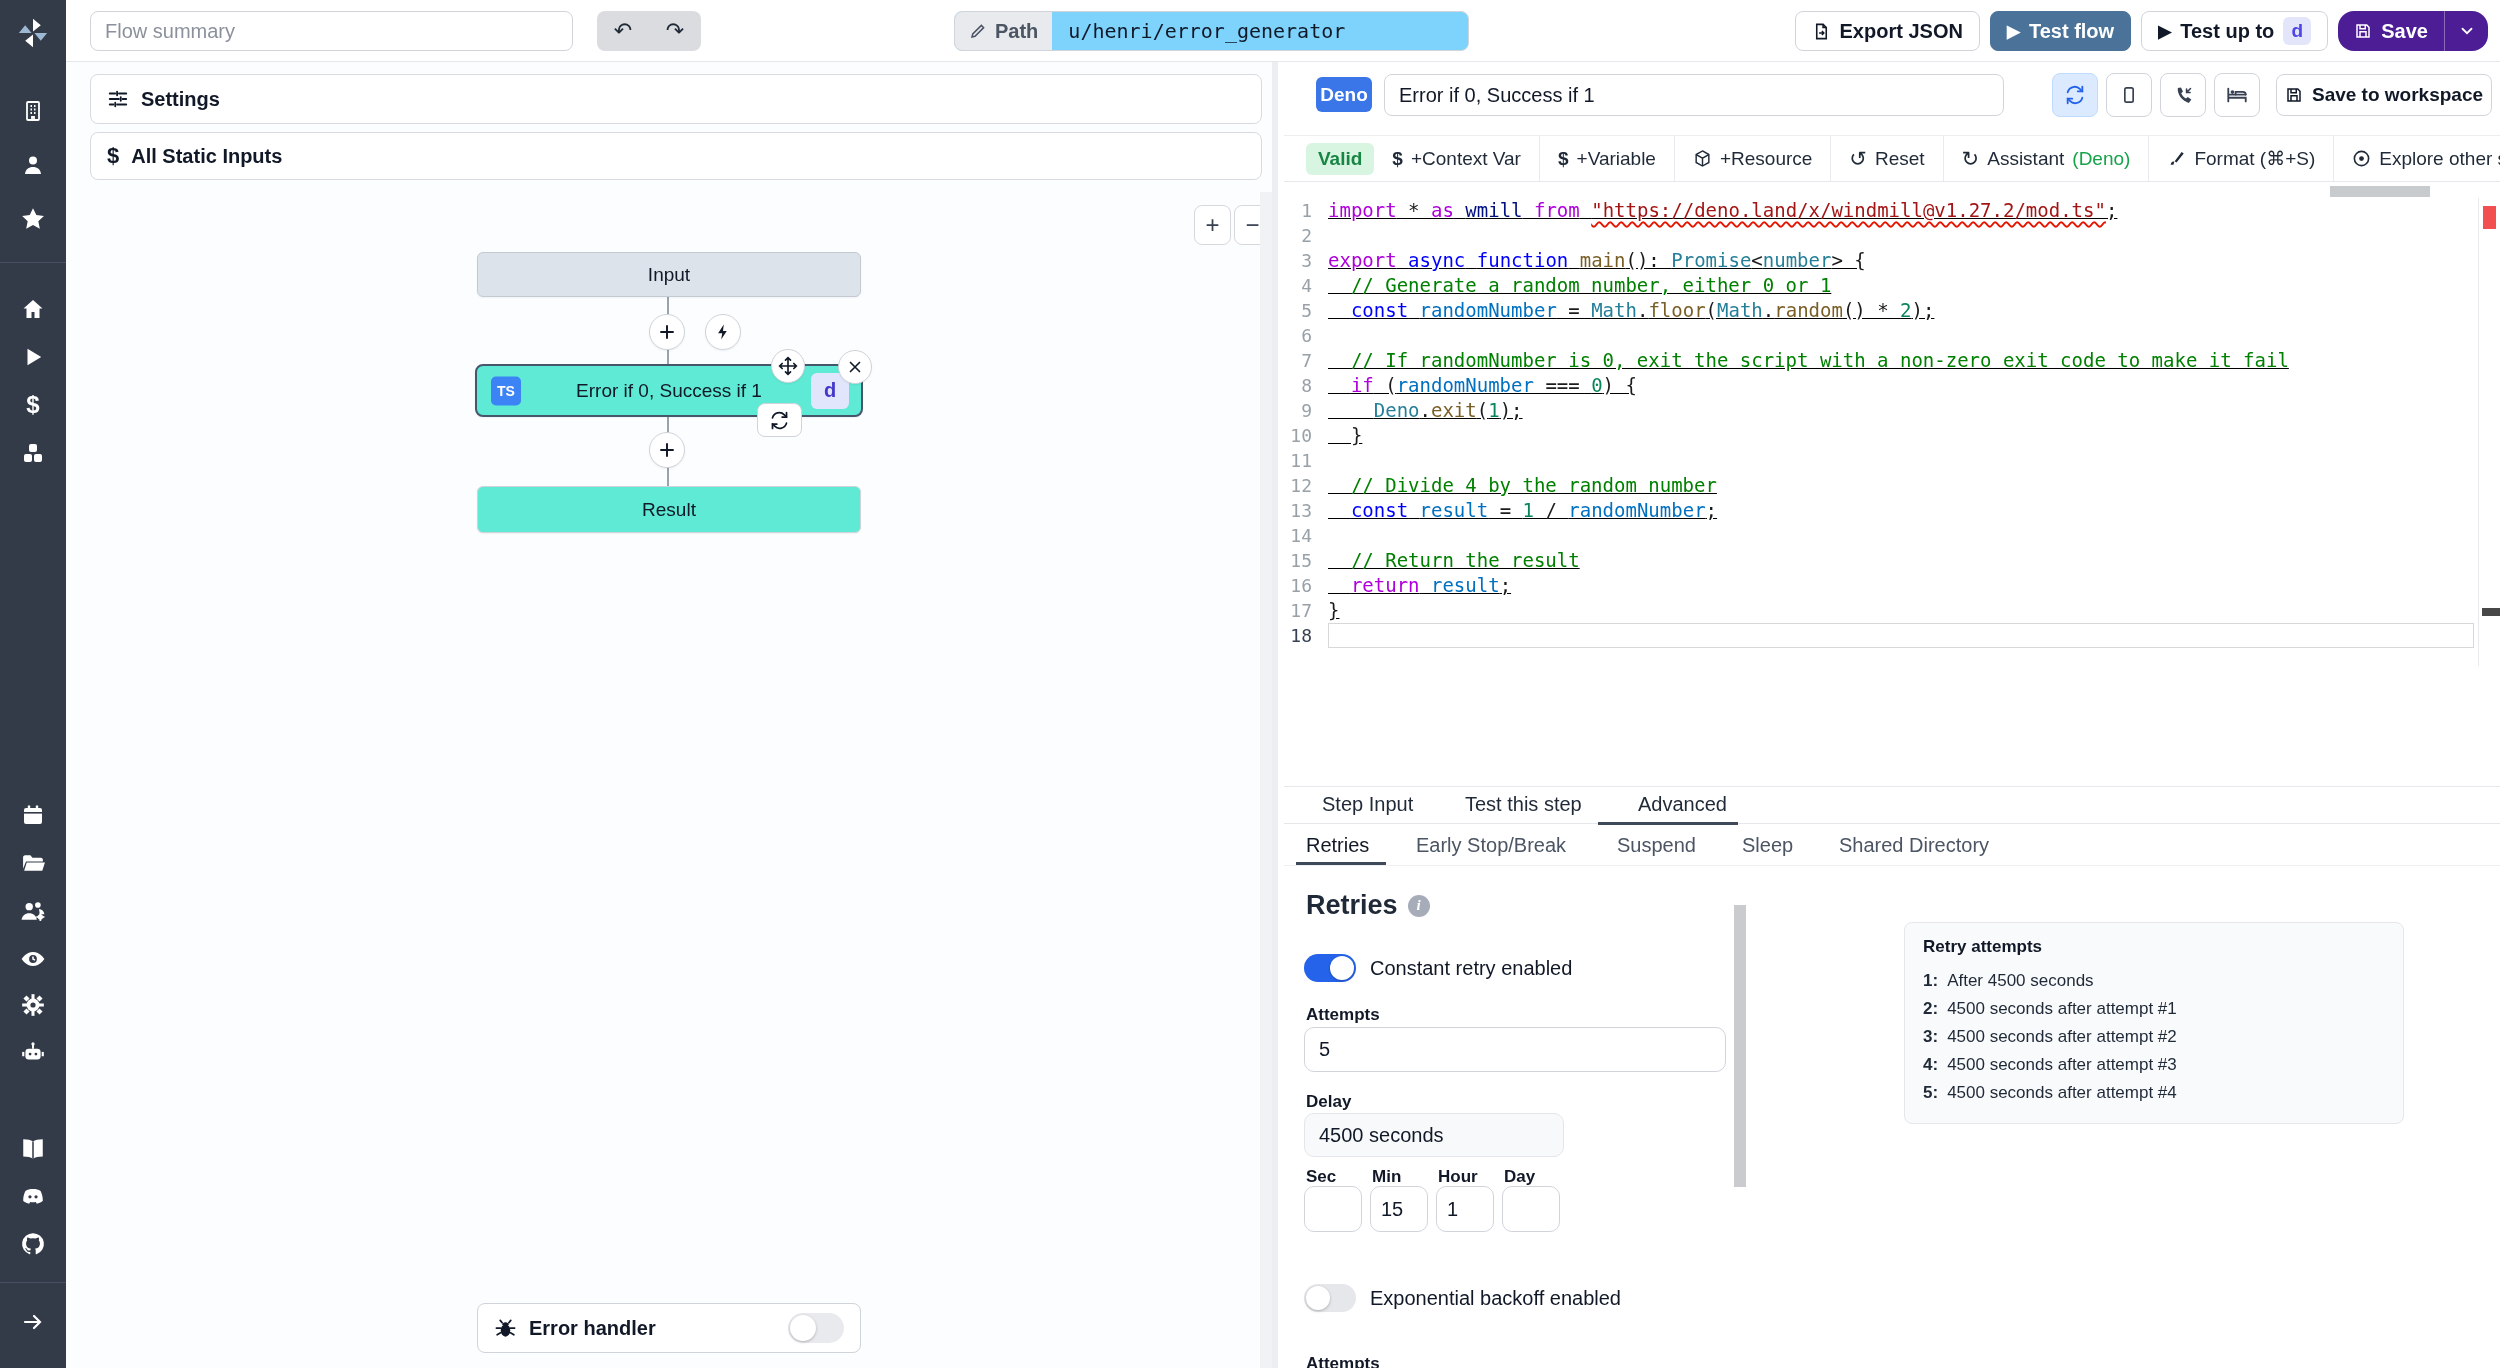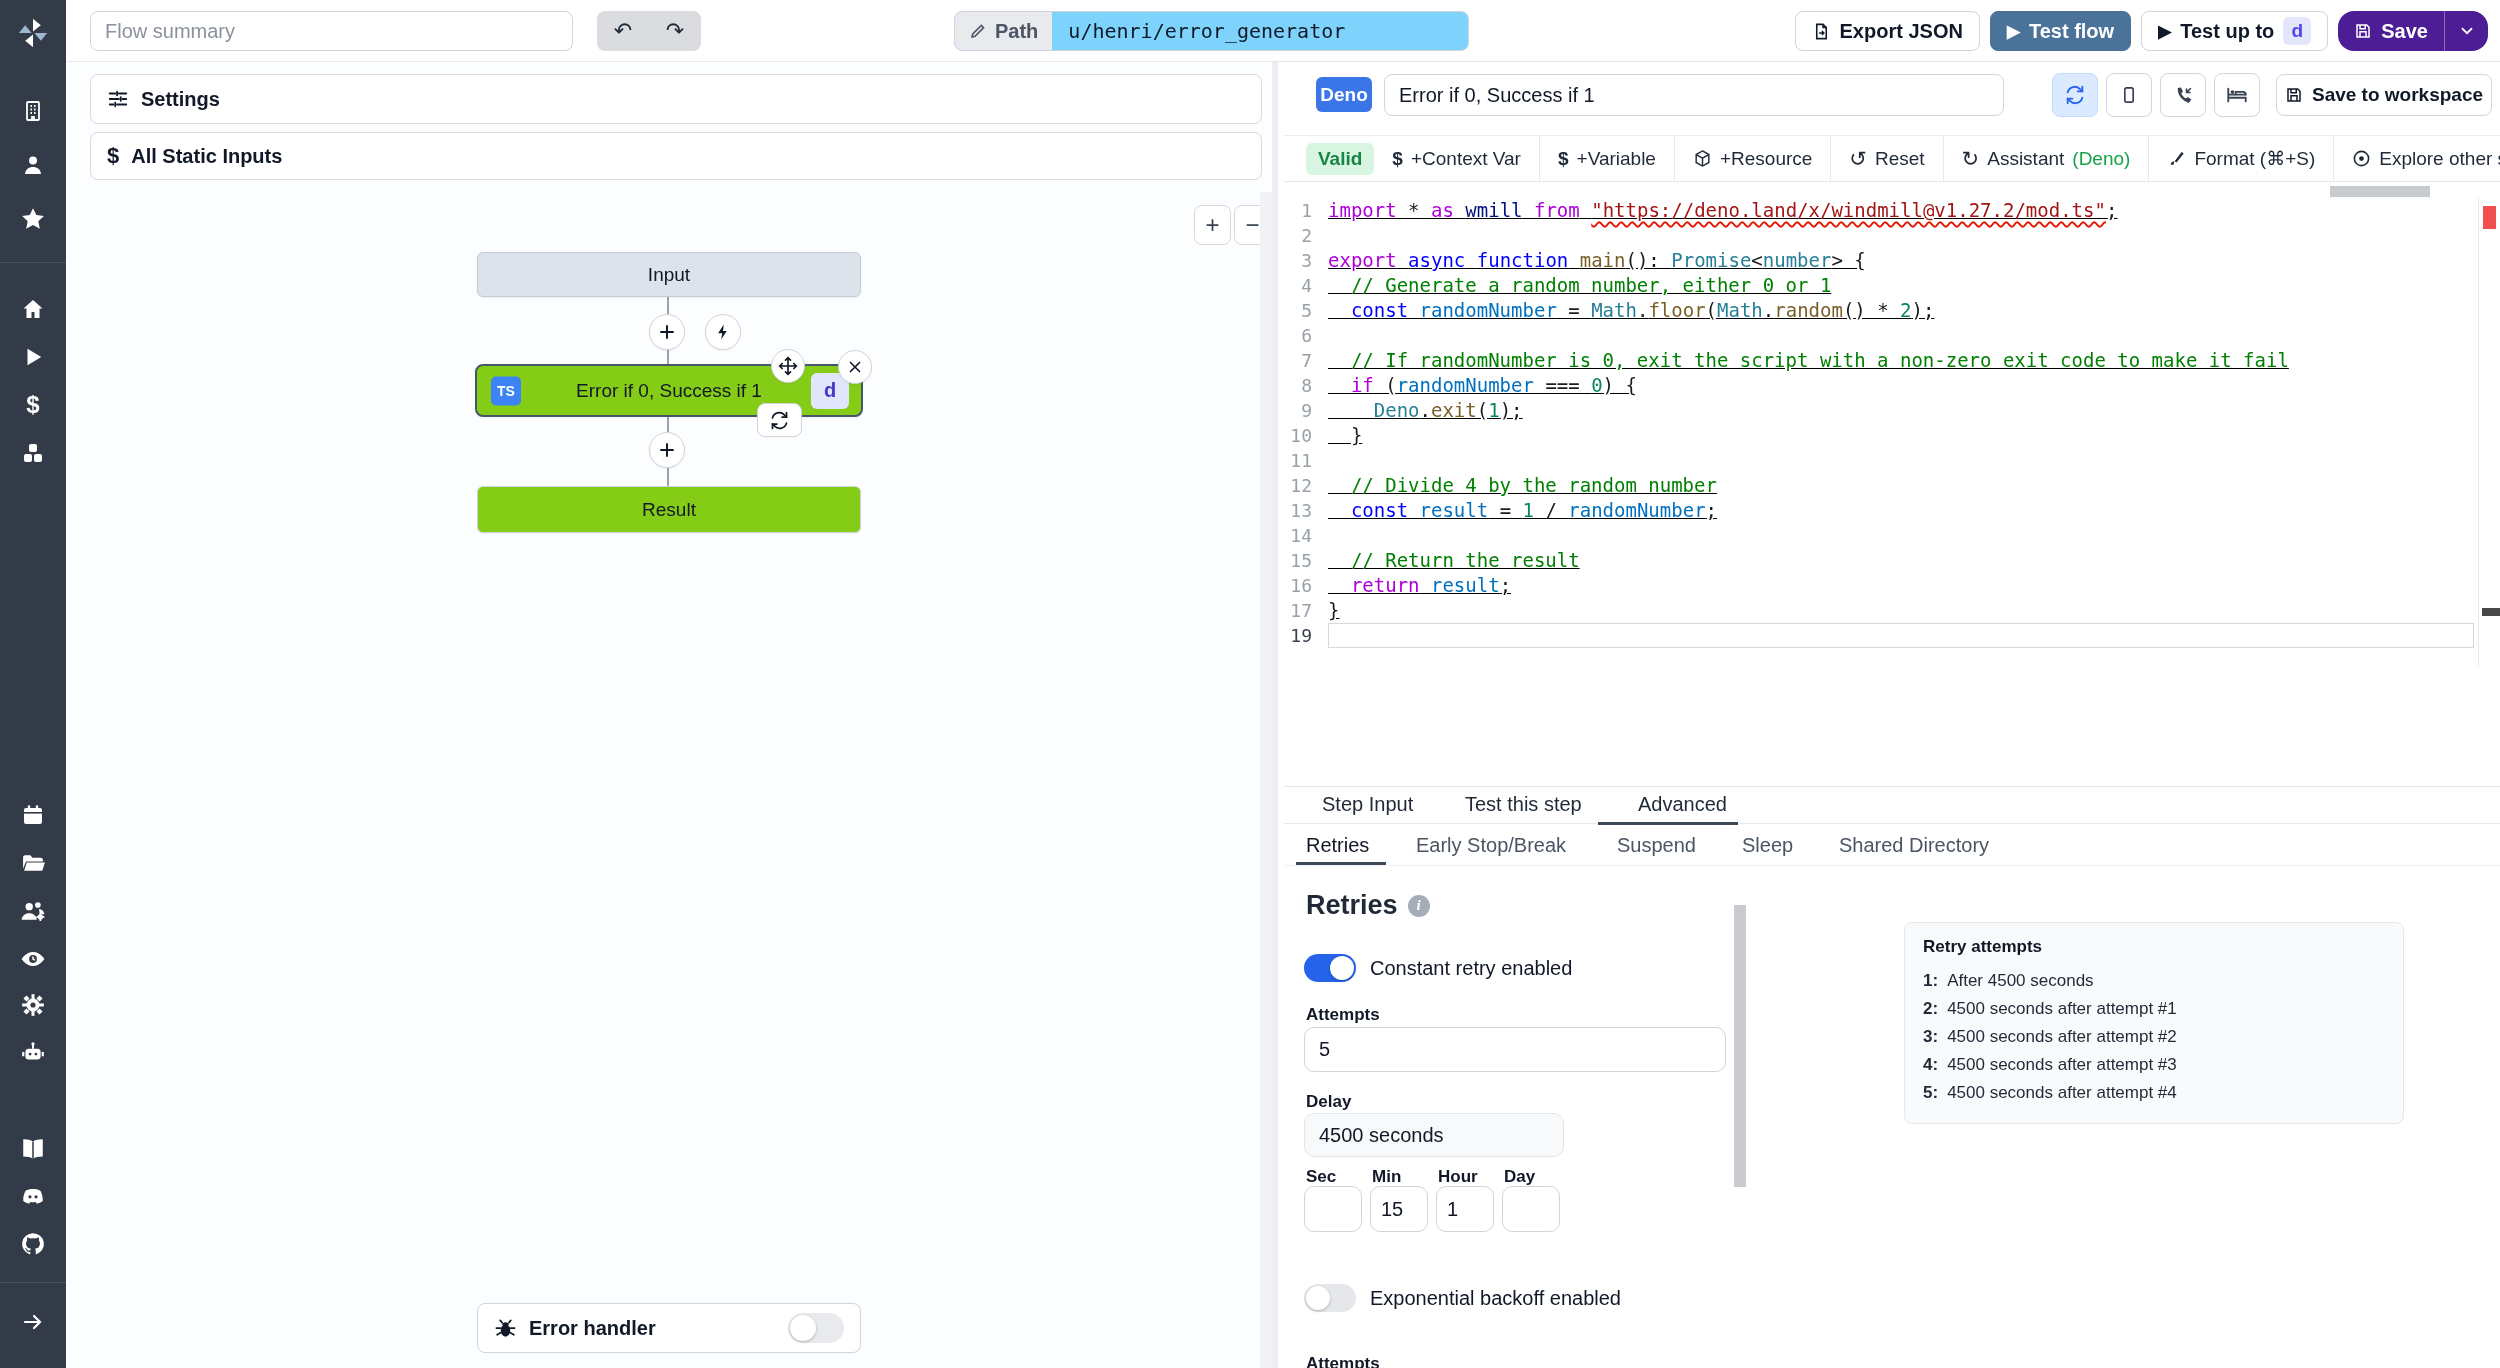--- a/index.html
+++ b/index.html
@@ -30,21 +30,21 @@
   .save-split { display:flex; height:40px; background:#4c1d95; border-radius:16px; overflow:hidden; color:#fff; }
   .save-main { display:flex; align-items:center; gap:9px; padding:0 16px; font-size:20px; font-weight:600; cursor:pointer; }
   .save-caret { width:44px; display:flex; align-items:center; justify-content:center; border-left:1px solid rgba(255,255,255,.35); cursor:pointer; }
   .tri { font-size:17px; }
 
   
   .flow-panel { position:absolute; left:66px; top:62px; width:1212px; height:1306px; background:#fcfdfe; border-right:6px solid #eceef1;padding-left:44px; }
   .bar-box { position:absolute; left:24px; width:1172px; background:#fff; border:1px solid #d7dbe0; border-radius:8px; display:flex; align-items:center; gap:12px; padding:0 16px; font-size:20px; font-weight:600; color:#111827; cursor:pointer; }
   .zoom-btn { position:absolute; width:37px; height:40px; background:#fff; border:1px solid #d5d8dc; border-radius:8px; display:flex; align-items:center; justify-content:center; font-size:24px; color:#374151; cursor:pointer; }
   .edge { position:absolute; width:2px; background:#9aa2ad; }
-  .node { position:absolute; display:flex; align-items:center; justify-content:center; font-size:19px; color:#111827; background:#84cc16; border:1px solid #cfd4da; border-radius:6px; box-shadow:0 1px 2px rgba(16,24,40,.05); cursor:pointer; }
+  .node { position:absolute; display:flex; align-items:center; justify-content:center; font-size:19px; color:#111827; background:#5eead4; border:1px solid #cfd4da; border-radius:6px; box-shadow:0 1px 2px rgba(16,24,40,.05); cursor:pointer; }
   .node-input { background:#dde3ea; border-color:#c3cad3; }
   .node-main { border:2.5px solid #46566b; border-radius:8px; }
   .ts-badge { position:absolute; left:14px; top:50%; transform:translateY(-50%); width:30px; height:29px; background:#3c83f6; border-radius:5px; color:#fff; font-size:14px; font-weight:700; display:flex; align-items:center; justify-content:center; }
   .d-badge { position:absolute; right:12px; top:50%; transform:translateY(-50%); width:38px; height:36px; background:#e2e6fc; border-radius:6px; color:#4338ca; font-size:20px; font-weight:700; display:flex; align-items:center; justify-content:center; }
   .circ { position:absolute; width:36px; height:36px; border-radius:50%; background:#fff; border:1px solid #cfd4da; display:flex; align-items:center; justify-content:center; color:#111827; cursor:pointer; box-shadow:0 1px 2px rgba(16,24,40,.06); }
   .circ-sm { width:34px; height:34px; }
   .retry-chip { position:absolute; width:45px; height:34px; background:#fff; border:1px solid #cfd4da; border-radius:8px; display:flex; align-items:center; justify-content:center; cursor:pointer; }
   .errh { position:absolute; left:411px; top:1241px; width:384px; height:50px; background:#fff; border:1px solid #cfd4da; border-radius:8px; display:flex; align-items:center; gap:12px; padding:0 16px; cursor:pointer; }
   .errh-label { font-size:20px; font-weight:700; color:#111827; flex:1; }
   .toggle { width:56px; height:30px; border-radius:15px; position:relative; cursor:pointer; flex:none; }
@@ -516,21 +516,21 @@
           </div>
           <div class="code-line">
             <span class="gutter">16</span>
             <span class="code-text"><span class="tok-p">  </span><span class="tok-k">return</span><span class="tok-p"> </span><span class="tok-vc">result</span><span class="tok-p">;</span></span>
           </div>
           <div class="code-line">
             <span class="gutter">17</span>
             <span class="code-text"><span class="tok-p">}</span></span>
           </div>
           <div class="code-line current">
-            <span class="gutter">19</span>
+            <span class="gutter">18</span>
             <span class="code-text"></span>
           </div>
         </div>
       <div class="ruler-line"></div>
       <div class="ruler-red"></div>
       <div class="ed-dark-piece"></div>
     </div>
 
     <nav class="step-tabs">
       <span class="tab" style="left:22px">Step Input</span>

